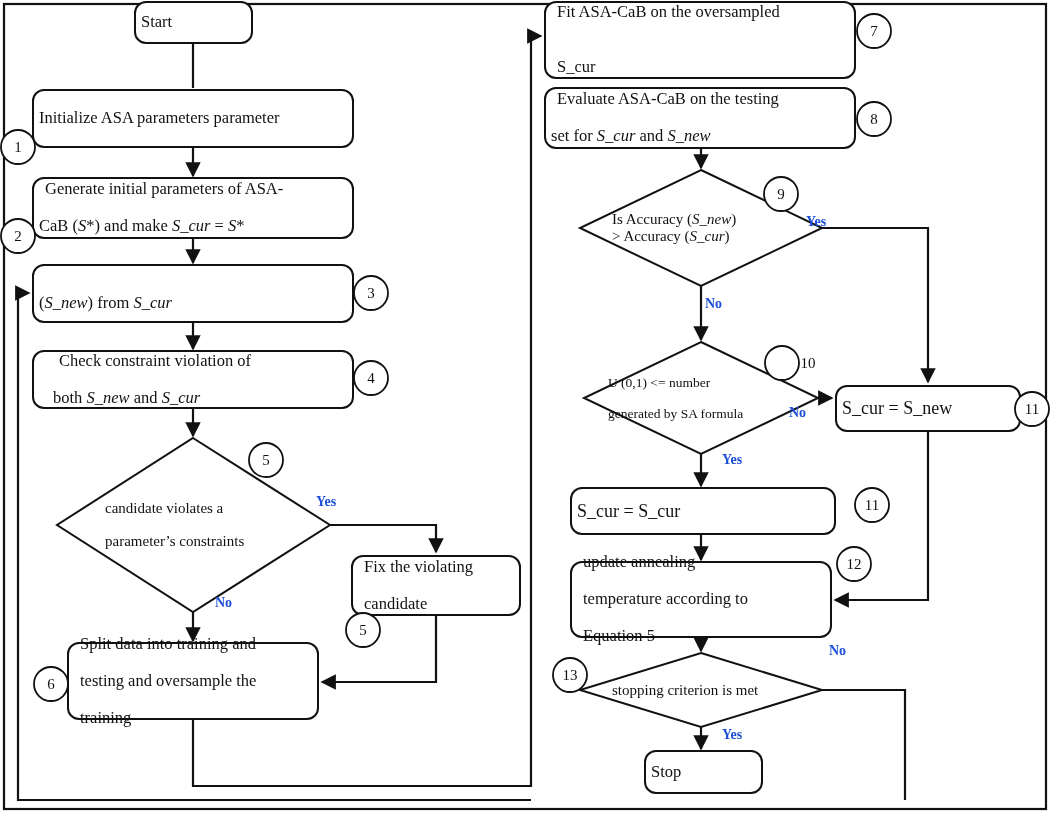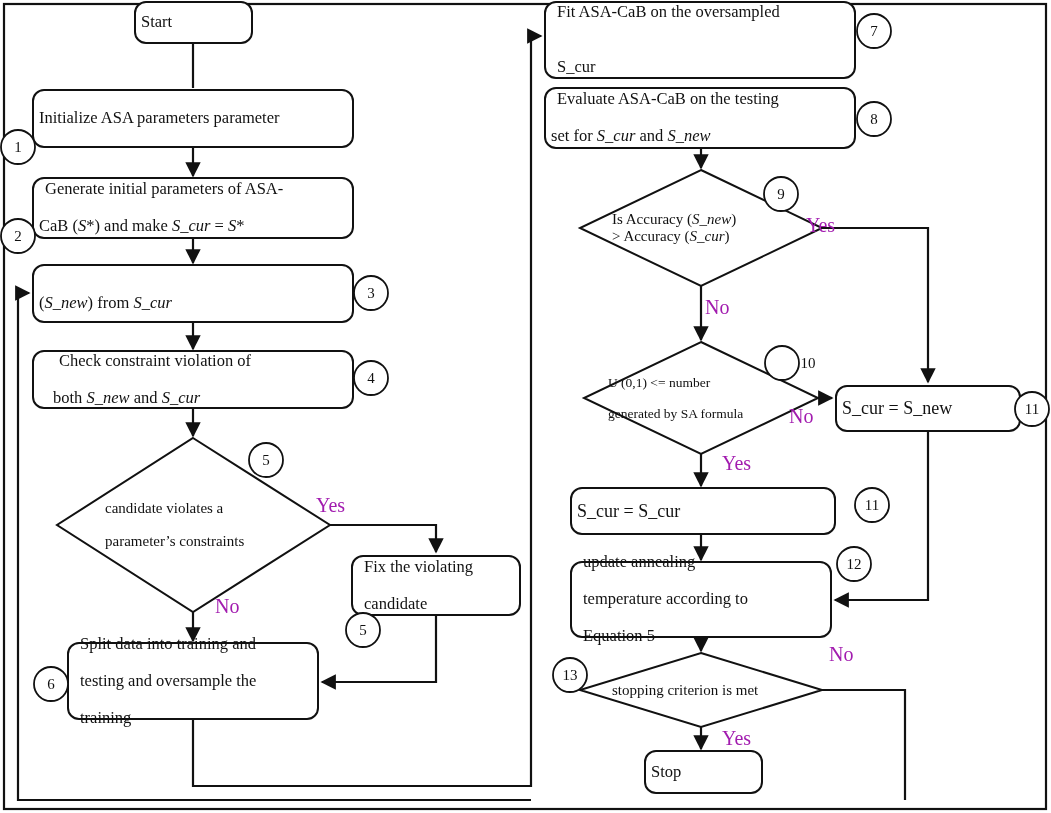--- a/index.html
+++ b/index.html
@@ -30,21 +30,21 @@
 
   .badge{
     position:absolute;
     display:flex;align-items:center;justify-content:center;
     font-size:15px;color:#111;
     width:34px;height:34px;
     pointer-events:auto;
   }
   .elabel{
     position:absolute;
-    font-size:20px;font-weight:normal;color:#a21caf;
+    font-size:14px;font-weight:bold;color:#1d4ed8;
     font-family:"Liberation Serif","DejaVu Serif",serif;
     white-space:nowrap;
     pointer-events:auto;
   }
 </style>
 </head>
 <body>
 
 <div id="stage">
 

